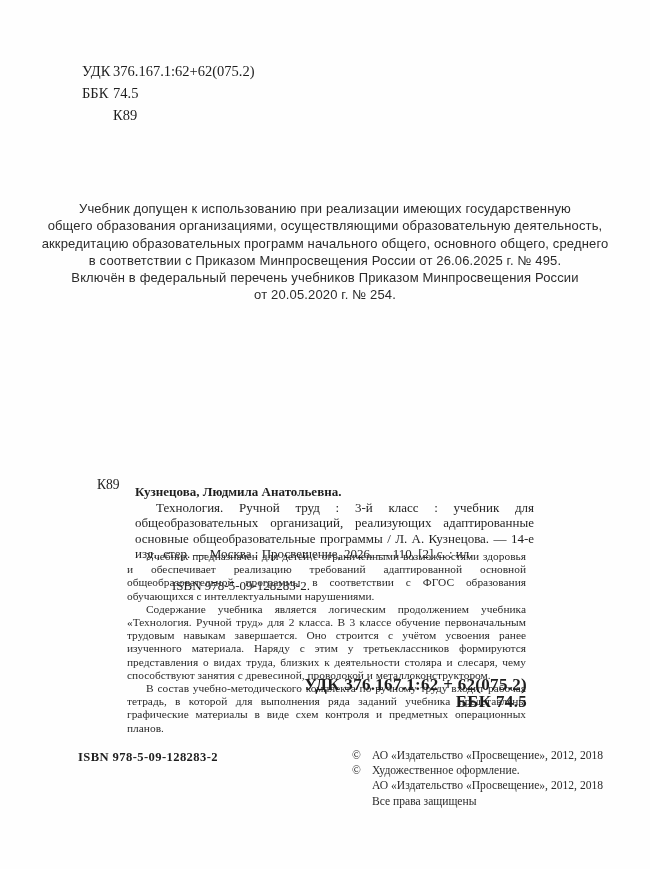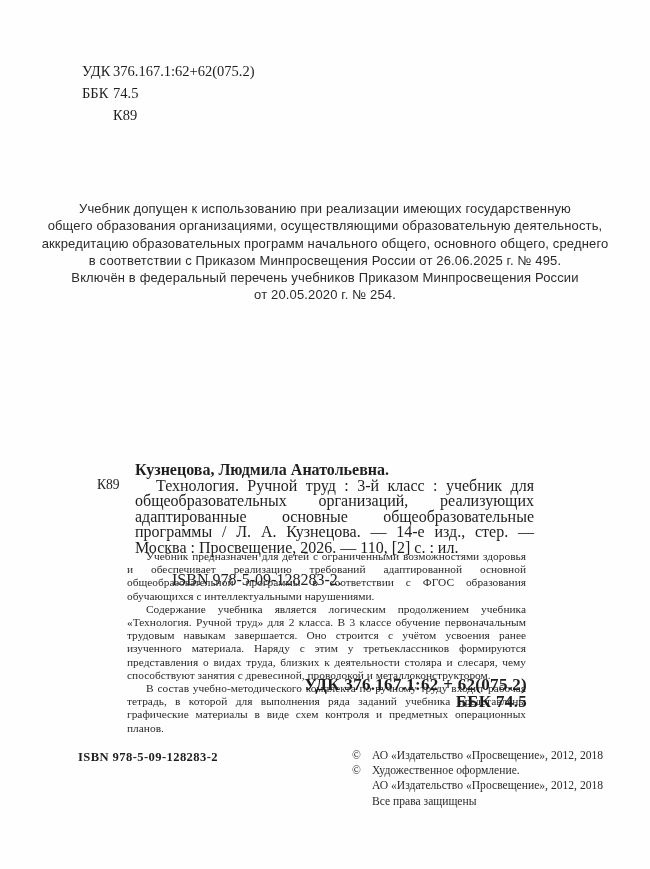--- a/index.html
+++ b/index.html
@@ -25,21 +25,21 @@
     text-align: center;
     font-family: "Liberation Sans", sans-serif;
     font-size: 13px; line-height: 17.3px;
     font-weight: 500; letter-spacing: 0.15px;
     color: #2b2b2b;
   }
   .admission .line { white-space: nowrap; }
 
   
   .code-margin { position: absolute; left: 97px; top: 477px; font-size: 13.6px; }
-  .catalog { position: absolute; left: 135px; top: 462px; width: 399px; font-size: 16px; line-height: 15.6px; }
+  .catalog { position: absolute; left: 135px; top: 484px; width: 399px; font-size: 13px; line-height: 15.6px; }
   .catalog .author { font-weight: bold; margin: 0; }
   .catalog .desc { margin: 0; text-align: justify; text-indent: 21px; }
   .catalog .isbn { margin: 16px; padding-left: 21px; }
 
   
   .annotation { position: absolute; left: 127px; top: 550px; width: 399px; font-size: 11.4px; line-height: 13.2px; color: #2a2a2a; }
   .annotation p { margin: 0; text-align: justify; text-indent: 19px; }
 
   
   .udk-footer {

